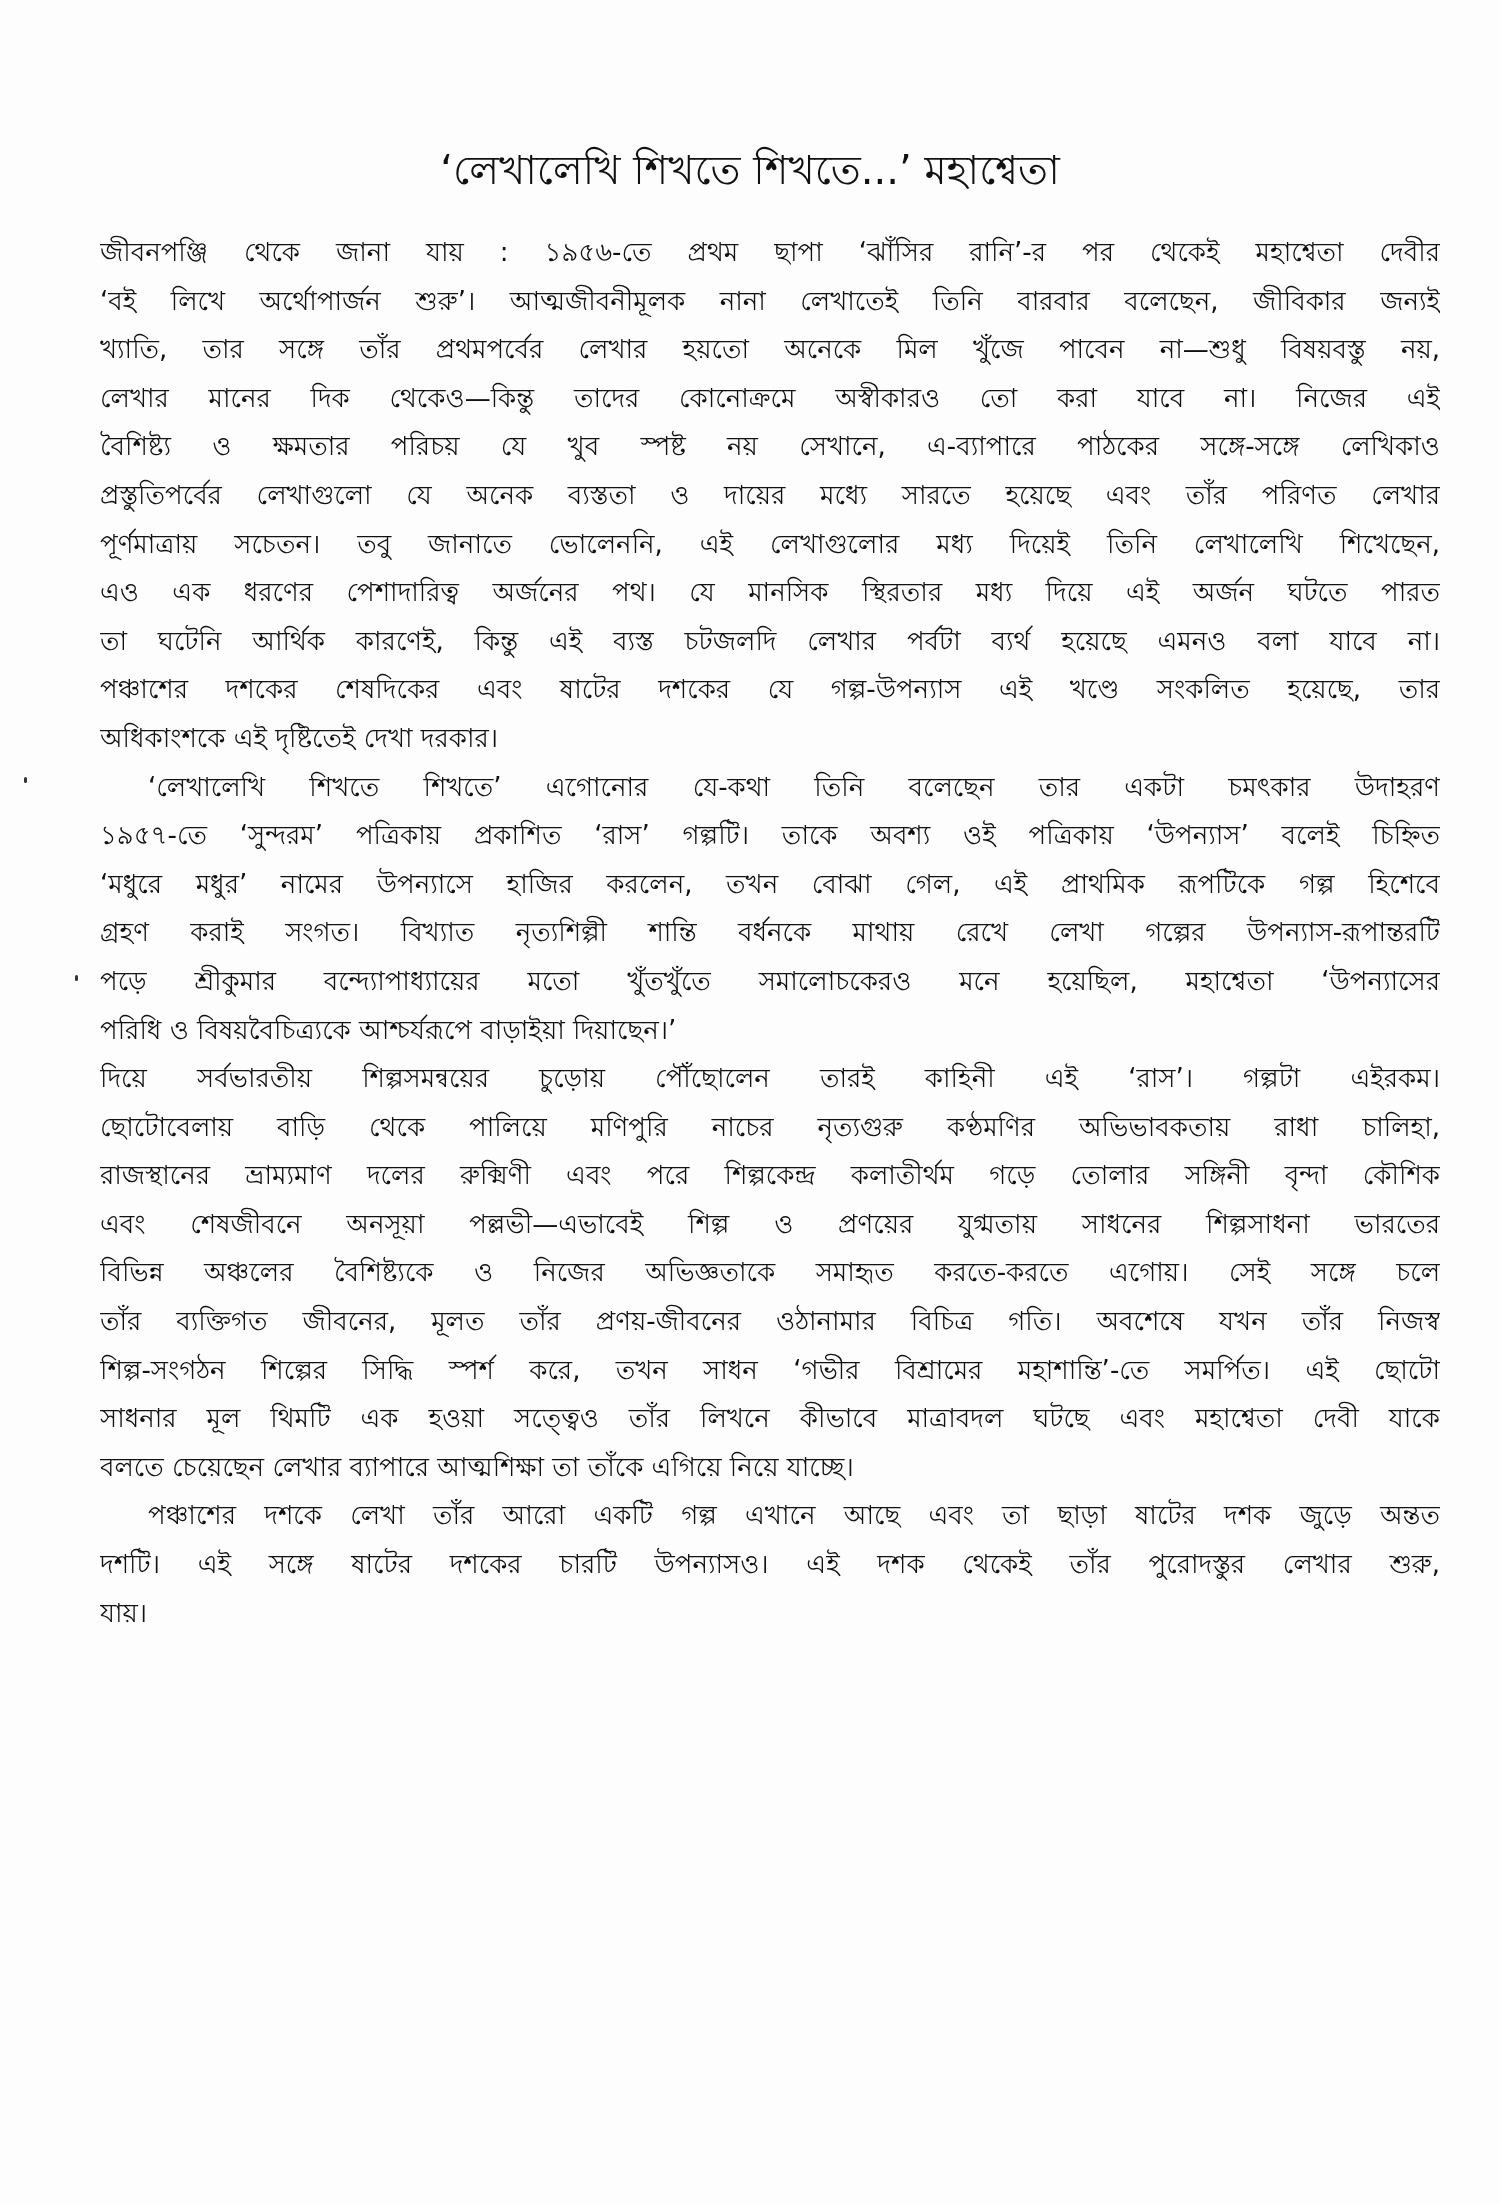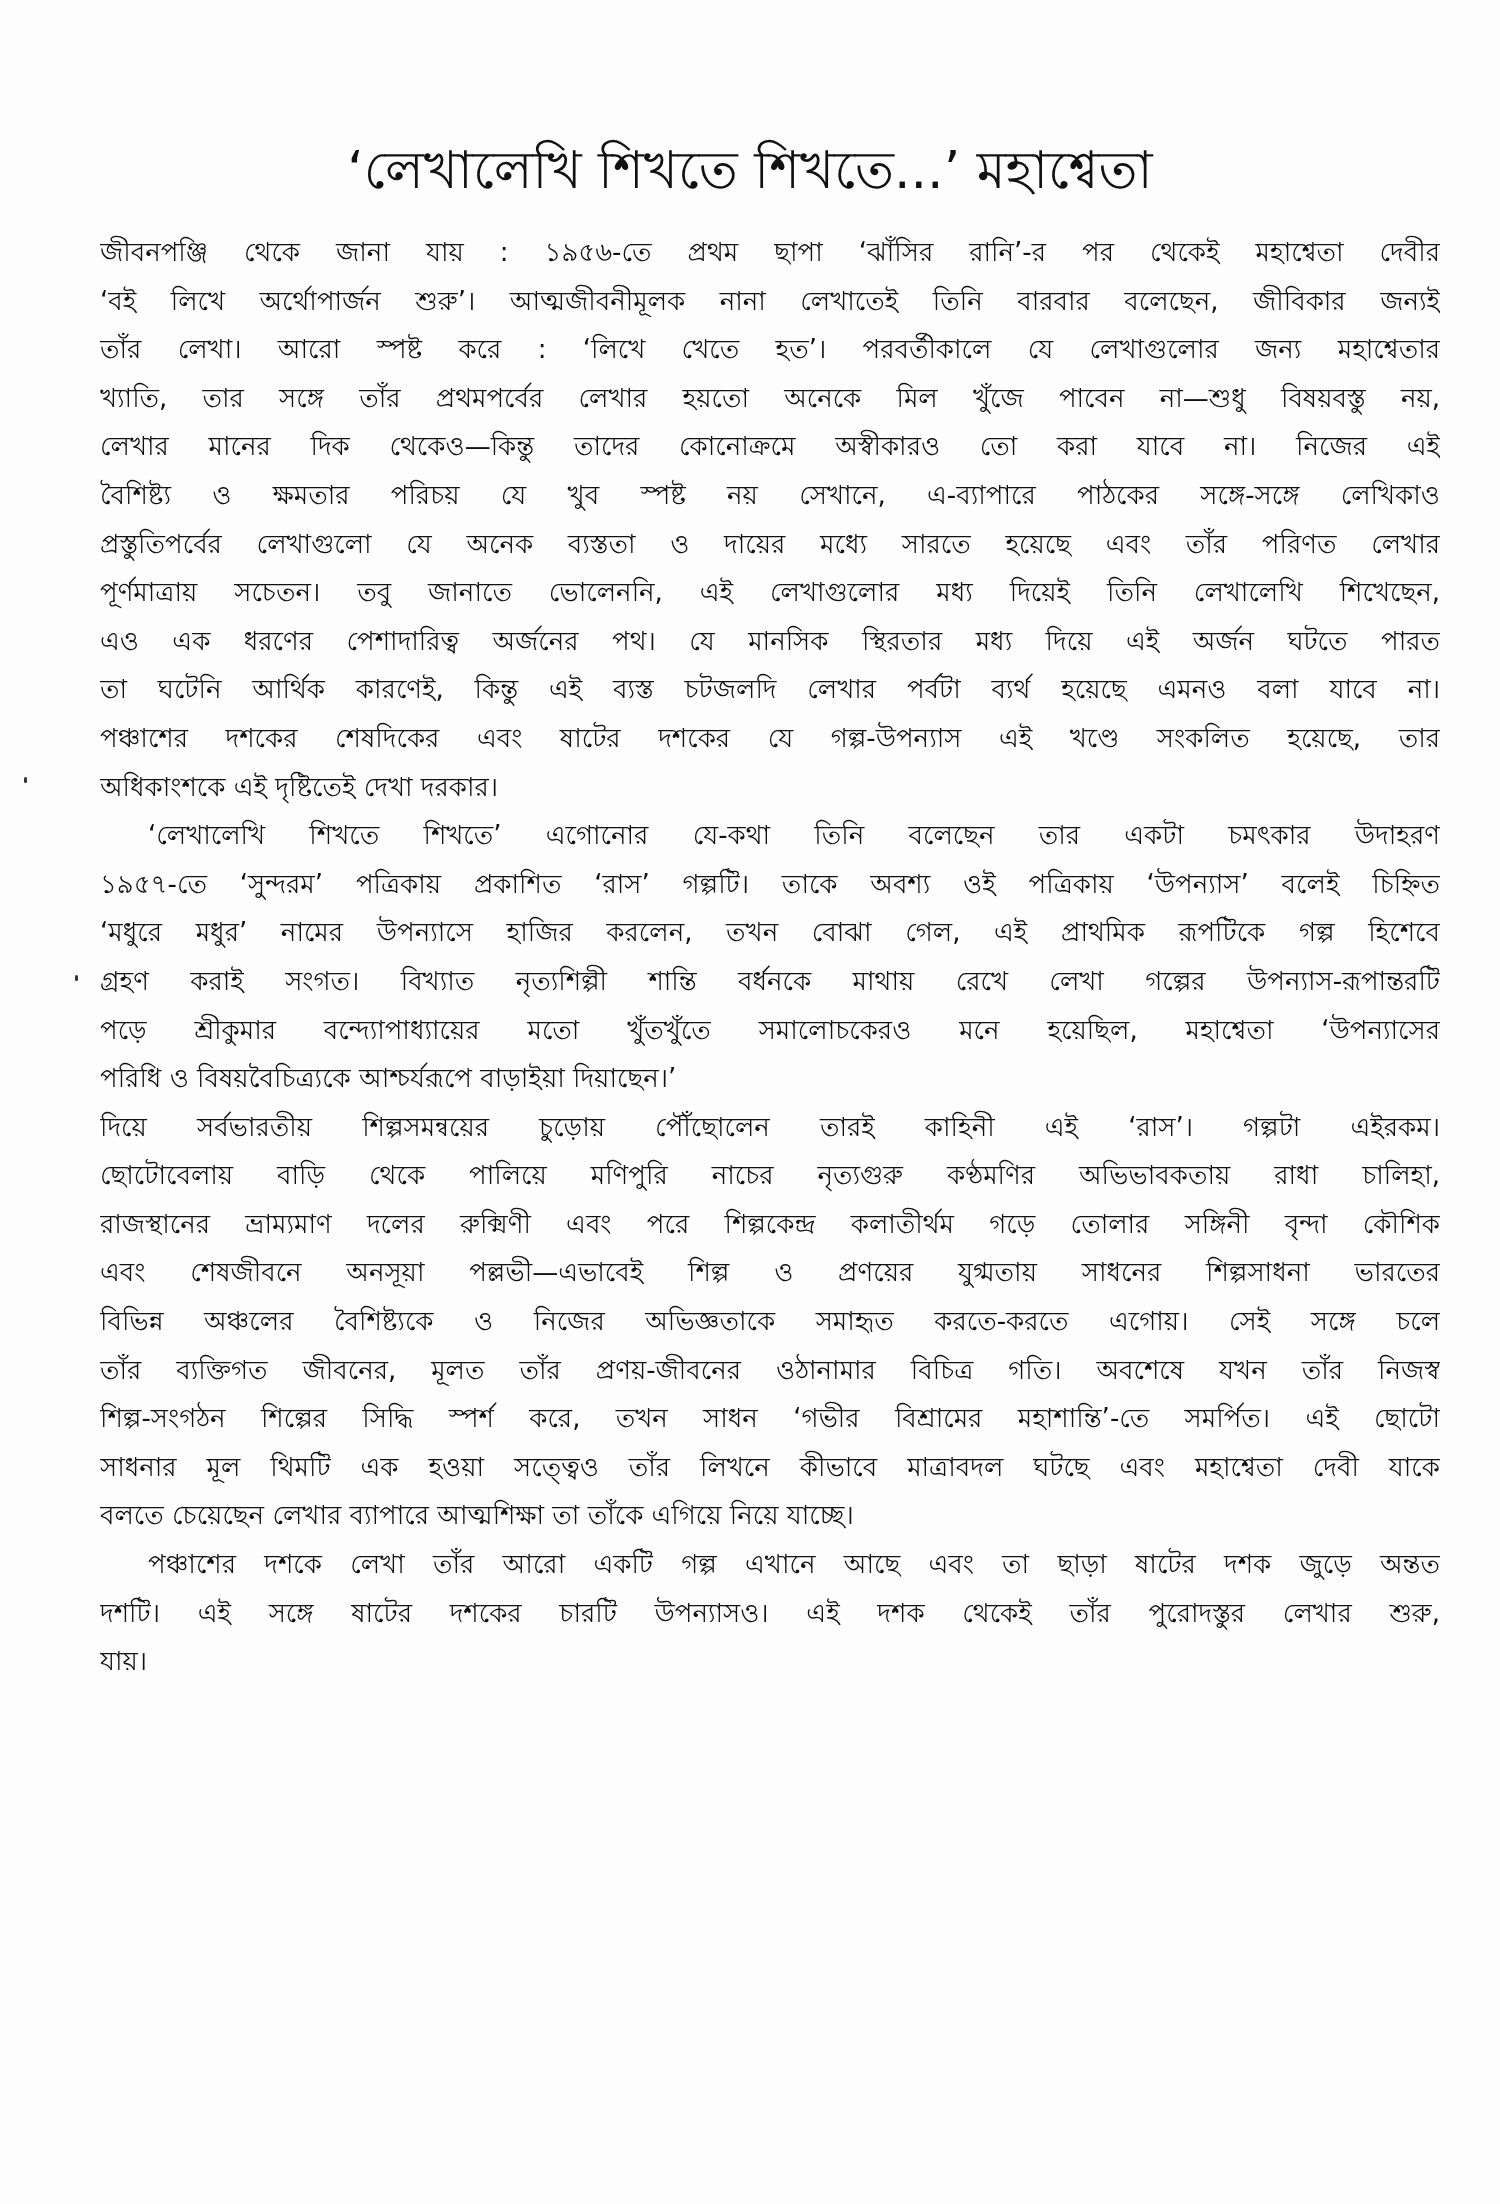--- a/index.html
+++ b/index.html
@@ -1,38 +1,37 @@
 <!DOCTYPE html>
 <html><head>
 <meta charset="utf-8">
 <style>
   html, body { margin: 0; padding: 0; background: #ffffff; }
   body { width: 1500px; height: 2204px; position: relative; overflow: hidden;
          font-family: "DejaVu Sans", sans-serif; color: #111; }
   .page { position: absolute; left: 0; top: 0; width: 1500px; height: 2204px; background: #fdfdfd; }
   .title { position: absolute; top: 140px; left: 0; width: 1500px; text-align: center;
-           font-size: 52px; line-height: 60px; color: #111; }
+           font-size: 40px; line-height: 60px; color: #111; }
   .body { position: absolute; left: 100px; top: 228px; width: 1340px; }
   .line { height: 48.6px; line-height: 48.6px; font-size: 26px; white-space: nowrap;
           text-align: justify; text-align-last: justify; overflow: hidden; }
   .line.last { text-align-last: left; }
   .line.indent { padding-left: 48px; }
   .mark { position: absolute; width: 3px; height: 6px; background: #333; border-radius: 2px; }
 </style>
 </head>
 <body>
 
 <div class="page">
   <div class="title">‘লেখালেখি শিখতে শিখতে...’ মহাশ্বেতা</div>
 
   <div class="body">
     <div>
       <div class="line">জীবনপঞ্জি থেকে জানা যায় : ১৯৫৬-তে প্রথম ছাপা ‘ঝাঁসির রানি’-র পর থেকেই মহাশ্বেতা দেবীর</div>
       <div class="line">‘বই লিখে অর্থোপার্জন শুরু’। আত্মজীবনীমূলক নানা লেখাতেই তিনি বারবার বলেছেন, জীবিকার জন্যই</div>
-      <div class="line">তাঁর লেখা। আরো স্পষ্ট করে : ‘লিখে খেতে হত’। পরবর্তীকালে যে লেখাগুলোর জন্য মহাশ্বেতার</div>
       <div class="line">খ্যাতি, তার সঙ্গে তাঁর প্রথমপর্বের লেখার হয়তো অনেকে মিল খুঁজে পাবেন না—শুধু বিষয়বস্তু নয়,</div>
       <div class="line">লেখার মানের দিক থেকেও—কিন্তু তাদের কোনোক্রমে অস্বীকারও তো করা যাবে না। নিজের এই</div>
       <div class="line">বৈশিষ্ট্য ও ক্ষমতার পরিচয় যে খুব স্পষ্ট নয় সেখানে, এ-ব্যাপারে পাঠকের সঙ্গে-সঙ্গে লেখিকাও</div>
       <div class="line">প্রস্তুতিপর্বের লেখাগুলো যে অনেক ব্যস্ততা ও দায়ের মধ্যে সারতে হয়েছে এবং তাঁর পরিণত লেখার</div>
       <div class="line">পূর্ণমাত্রায় সচেতন। তবু জানাতে ভোলেননি, এই লেখাগুলোর মধ্য দিয়েই তিনি লেখালেখি শিখেছেন,</div>
       <div class="line">এও এক ধরণের পেশাদারিত্ব অর্জনের পথ। যে মানসিক স্থিরতার মধ্য দিয়ে এই অর্জন ঘটতে পারত</div>
       <div class="line">তা ঘটেনি আর্থিক কারণেই, কিন্তু এই ব্যস্ত চটজলদি লেখার পর্বটা ব্যর্থ হয়েছে এমনও বলা যাবে না।</div>
       <div class="line">পঞ্চাশের দশকের শেষদিকের এবং ষাটের দশকের যে গল্প-উপন্যাস এই খণ্ডে সংকলিত হয়েছে, তার</div>
       <div class="line last">অধিকাংশকে এই দৃষ্টিতেই দেখা দরকার।</div>
     </div>

